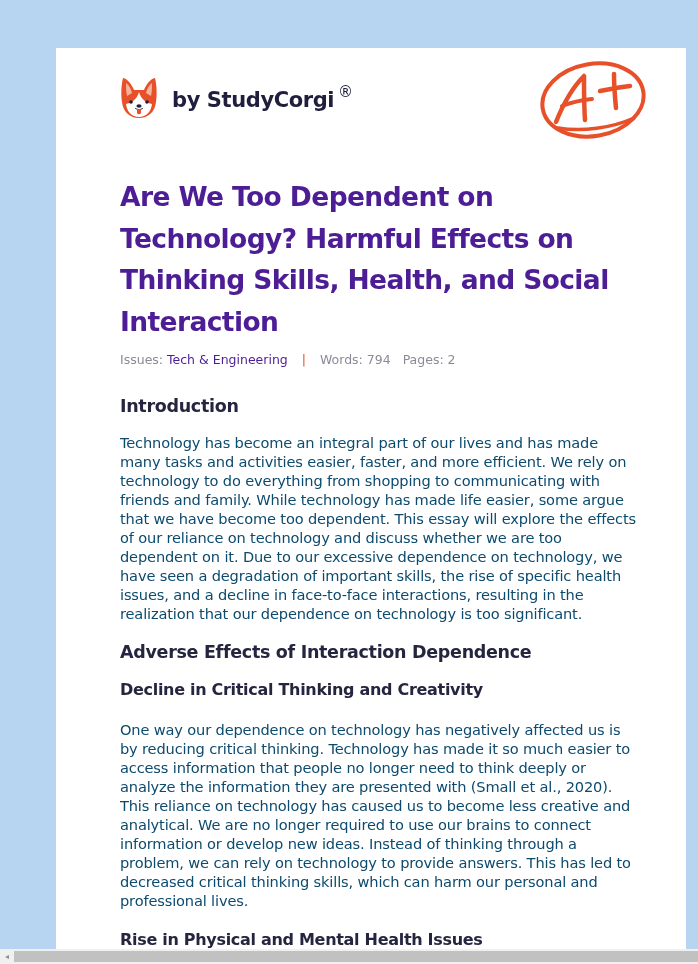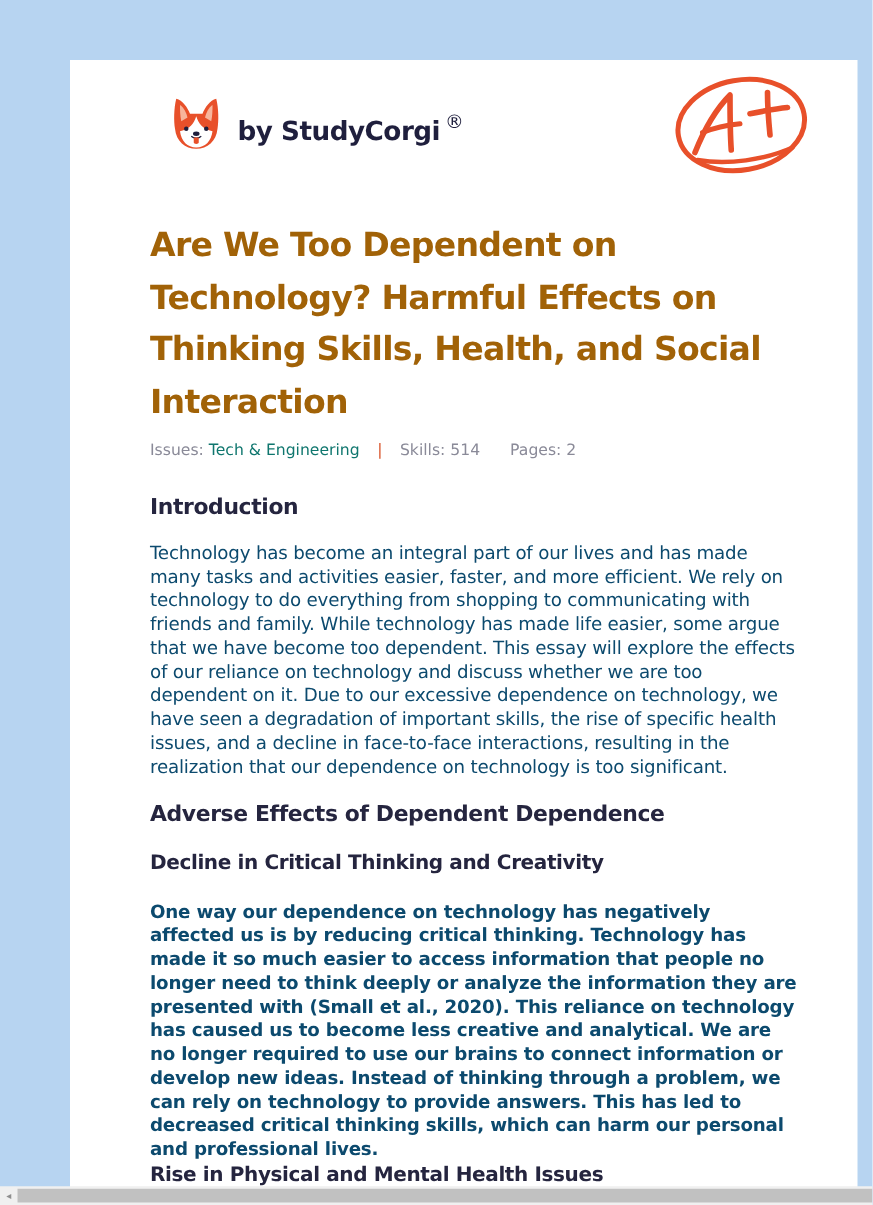--- a/index.html
+++ b/index.html
@@ -19,25 +19,25 @@
       left: 56px;
       top: 48px;
       width: 630px;
       height: 920px;
       background: #ffffff;
       border-radius: 0 0 10px 10px;
       overflow: hidden;
     }
     .logo-row {
       position: absolute;
-      left: 82px;
+      left: 64px;
       top: 28px;
       height: 46px;
       display: flex;
-      align-items: center;
+      align-items: flex-start;
     }
     .corgi {
       width: 38px;
       height: 44px;
       margin-right: 14px;
     }
     .brand {
       font-family: "DejaVu Sans", sans-serif;
       font-weight: bold;
       font-size: 21px;
@@ -63,40 +63,40 @@
     h1 {
       position: absolute;
       left: 64px;
       top: 128px;
       width: 512px;
       margin: 0;
       font-family: "DejaVu Sans", sans-serif;
       font-weight: bold;
       font-size: 26.5px;
       line-height: 41.5px;
-      color: #a16207;
+      color: #4c1d95;
       letter-spacing: -0.6px;
     }
     .meta {
       position: absolute;
       left: 64px;
       top: 304px;
       font-size: 12.5px;
       color: #8a8a98;
       white-space: nowrap;
     }
     .meta .topic-value {
-      color: #0f766e;
+      color: #4c1d95;
     }
     .meta .sep {
       color: #d9542b;
       margin: 0 10px;
     }
     .meta .gap {
-      margin-left: 20px;
+      margin-left: 8px;
     }
     h2 {
       margin: 0;
       font-family: "DejaVu Sans", sans-serif;
       font-weight: bold;
       color: #25253f;
       letter-spacing: -0.3px;
     }
     .h-intro {
       position: absolute;
@@ -130,21 +130,20 @@
       left: 64px;
       top: 632px;
       font-size: 16px;
       text-align: right;
     }
     .p-decline {
       position: absolute;
       left: 64px;
       top: 672px;
       width: 520px;
-      font-weight: bold;
     }
     .h-rise {
       position: absolute;
       left: 64px;
       top: 882px;
       font-size: 16px;
     }
     .hscroll {
       position: absolute;
       left: 0;
@@ -203,30 +202,30 @@
     <path d="M76 16 C76 28 77 40 78 50" fill="none" stroke="#e8502a" stroke-width="4.5" stroke-linecap="round"></path>
     <path d="M20 70 C44 74 74 70 96 60" fill="none" stroke="#e8502a" stroke-width="3.5" stroke-linecap="round"></path>
   </svg>
 
   <h1>Are We Too Dependent on Technology? Harmful Effects on Thinking Skills, Health, and Social Interaction</h1>
 
   <div class="meta">
     <span>Issues:</span>
     <span class="topic-value">Tech &amp; Engineering</span>
     <span class="sep">|</span>
-    <span>Skills:</span>
-    <span>514</span>
+    <span>Words:</span>
+    <span>794</span>
     <span class="gap">Pages:</span>
     <span>2</span>
   </div>
 
   <h2 class="h-intro">Introduction</h2>
   <p class="body p-intro">Technology has become an integral part of our lives and has made many tasks and activities easier, faster, and more efficient. We rely on technology to do everything from shopping to communicating with friends and family. While technology has made life easier, some argue that we have become too dependent. This essay will explore the effects of our reliance on technology and discuss whether we are too dependent on it. Due to our excessive dependence on technology, we have seen a degradation of important skills, the rise of specific health issues, and a decline in face-to-face interactions, resulting in the realization that our dependence on technology is too significant.</p>
 
-  <h2 class="h-adverse">Adverse Effects of Dependent Dependence</h2>
+  <h2 class="h-adverse">Adverse Effects of Interaction Dependence</h2>
 
   <h2 class="h-decline">Decline in Critical Thinking and Creativity</h2>
   <p class="body p-decline">One way our dependence on technology has negatively affected us is by reducing critical thinking. Technology has made it so much easier to access information that people no longer need to think deeply or analyze the information they are presented with (Small et al., 2020). This reliance on technology has caused us to become less creative and analytical. We are no longer required to use our brains to connect information or develop new ideas. Instead of thinking through a problem, we can rely on technology to provide answers. This has led to decreased critical thinking skills, which can harm our personal and professional lives.</p>
 
   <h2 class="h-rise">Rise in Physical and Mental Health Issues</h2>
 </div>
 
 <div class="hscroll">
   <div class="arrow">◂</div>
   <div class="thumb"></div>

